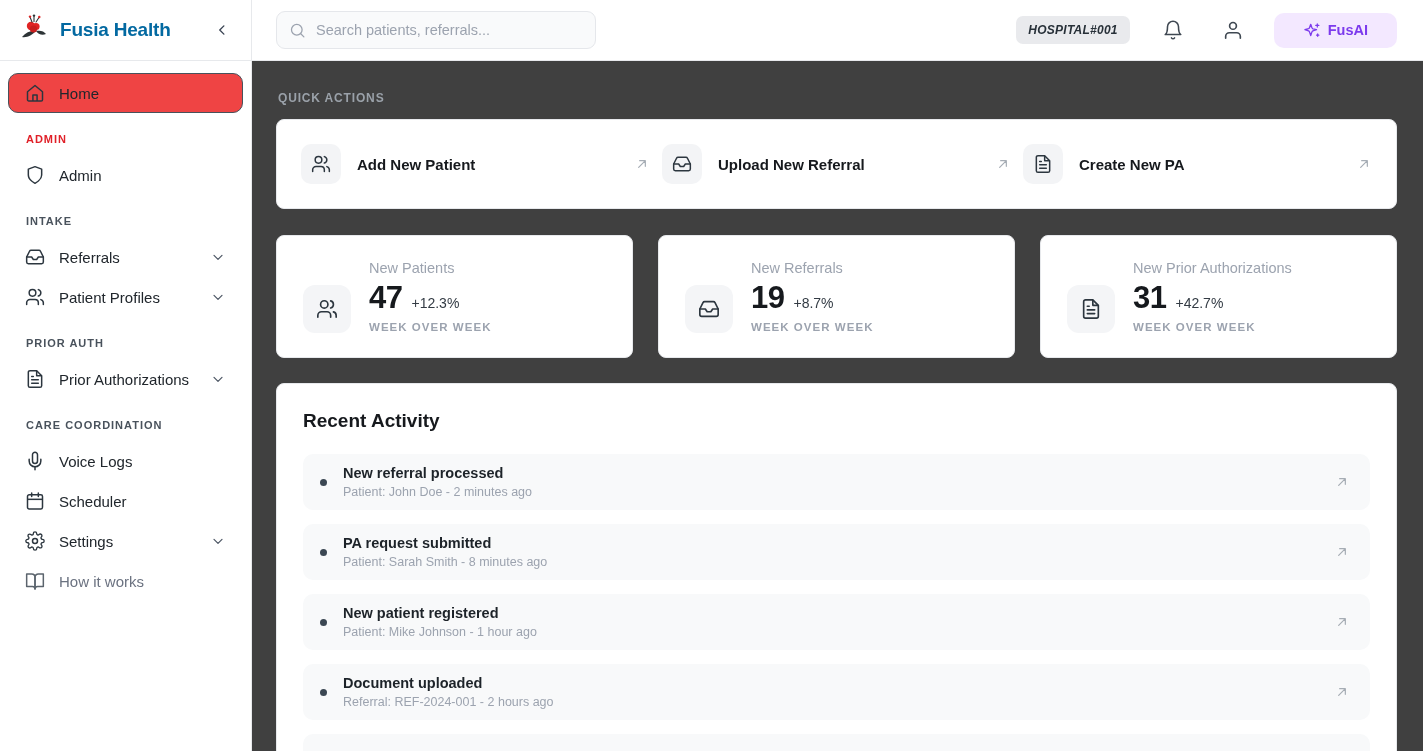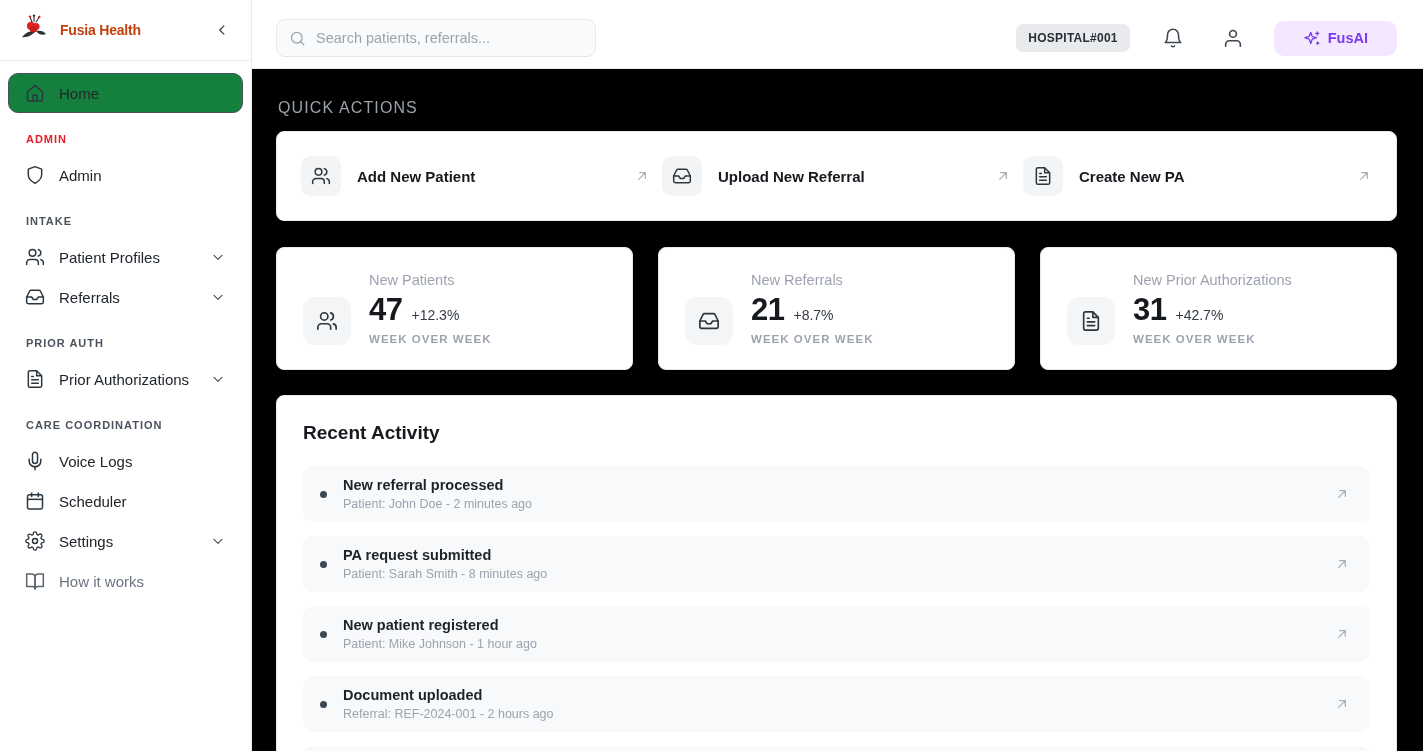--- a/index.html
+++ b/index.html
@@ -4,44 +4,44 @@
 <style>
   * { margin:0; padding:0; box-sizing:border-box; }
   html,body { width:1423px; height:751px; overflow:hidden; }
   body { font-family:"Liberation Sans", sans-serif; background:#ffffff; color:#1a2026; }
   #app { display:flex; width:1423px; height:751px; }
 
   
   .sidebar { width:252px; min-width:252px; background:#ffffff; border-right:1px solid #e7e9ec; display:flex; flex-direction:column; }
   .logo-row { height:61px; display:flex; align-items:center; gap:10px; padding:0 16px; border-bottom:1px solid #e7e9ec; }
   .logo-mark { width:34px; height:34px; flex:0 0 auto; }
-  .logo-title { font-size:14px; font-weight:700; color:#c2410c; letter-spacing:-0.2px; }
+  .logo-title { font-size:19px; font-weight:700; color:#0369a1; letter-spacing:-0.2px; }
   .collapse-btn { margin-left:auto; background:none; border:none; cursor:pointer; color:#374151; display:flex; align-items:center; padding:4px; }
   .nav { padding:12px 8px 0 8px; }
   .nav-item { display:flex; align-items:center; gap:14px; height:40px; padding:0 16px; border-radius:10px; font-size:15px; color:#20262c; cursor:pointer; border:1px solid transparent; }
-  .nav-item.active { background:#15803d; border:1px solid #48525b; }
+  .nav-item.active { background:#ef4444; border:1px solid #48525b; }
   .nav-item .chev { margin-left:auto; color:#4b5563; display:flex; }
   .nav-item.muted { color:#6b7280; }
   .nav-icon { width:20px; height:20px; color:#2c363f; flex:0 0 auto; display:flex; }
   .section-label { font-size:11px; font-weight:700; letter-spacing:0.09em; color:#49525c; padding:20px 18px 10px 18px; text-transform:uppercase; }
   .section-label.red { color:#e02028; }
 
   
-  .main { flex:1; display:flex; flex-direction:column; background:#000000; min-width:0;margin-top:8px; }
+  .main { flex:1; display:flex; flex-direction:column; background:#404040; min-width:0; }
   .topbar { height:61px; min-height:61px; background:#ffffff; border-bottom:1px solid #e7e9ec; display:flex; align-items:center; padding:0 26px 0 24px; }
   .search-box { width:320px; height:38px; background:#f9fafb; border:1px solid #e5e7eb; border-radius:9px; display:flex; align-items:center; gap:10px; padding:0 12px; color:#9ca3af; }
   .search-box input { border:none; outline:none; background:transparent; font-family:inherit; font-size:14.5px; color:#374151; width:100%; }
   .search-box input::placeholder { color:#9ca3af; }
-  .hospital-badge { margin-left:auto; background:#e9eaed; border-radius:7px; padding:7px 12px; font-size:12px; font-weight:700; color:#273038; letter-spacing:0.02em; }
+  .hospital-badge { margin-left:auto; background:#e9eaed; border-radius:7px; padding:7px 12px; font-size:12px; font-weight:700; color:#273038; letter-spacing:0.02em;font-style:italic; }
   .icon-btn { background:none; border:none; cursor:pointer; color:#3f4852; display:flex; align-items:center; padding:6px; margin-left:26px; }
   .fusai-btn { margin-left:24px; background:#f3e8ff; color:#7c3aed; border:none; border-radius:10px; padding:9px 29px; font-family:inherit; font-size:14.5px; font-weight:700; display:flex; align-items:center; gap:8px; cursor:pointer; }
 
   
   .content { padding:22px 26px 0 24px; flex:1; overflow:hidden; }
-  .qa-label { font-size:16px; font-weight:400; letter-spacing:0.07em; color:#9aa1a9; margin:8px 0 14px 2px; }
+  .qa-label { font-size:12px; font-weight:700; letter-spacing:0.07em; color:#9aa1a9; margin:8px 0 14px 2px; }
   .card { background:#ffffff; border:1px solid #e7e9ec; border-radius:8px; }
   .quick-card { display:flex; padding:24px; }
   .quick-action { flex:1; display:flex; align-items:center; gap:16px; cursor:pointer; padding-right:12px; }
   .qa-iconbox { width:40px; height:40px; background:#f3f4f6; border-radius:10px; display:flex; align-items:center; justify-content:center; color:#2c363f; }
   .qa-title { font-size:15px; font-weight:700; color:#16191d; }
   .arrow { margin-left:auto; color:#a6adb5; display:flex; }
 
   .stats-row { display:flex; gap:25px; margin-top:26px; }
   .stat-card { flex:1; display:flex; align-items:flex-end; gap:18px; padding:24px 26px; }
   .stat-iconbox { width:48px; height:48px; background:#f4f5f7; border-radius:12px; display:flex; align-items:center; justify-content:center; color:#2c363f; flex:0 0 auto; }
@@ -182,37 +182,37 @@
               <use href="#i-shield"></use>
             </svg>
           </span>
         <span>Admin</span>
       </div>
 
       <div class="section-label">INTAKE</div>
       <div class="nav-item">
         <span class="nav-icon">
             <svg width="20" height="20" viewBox="0 0 24 24">
-              <use href="#i-users"></use>
-            </svg>
-          </span>
-        <span>Patient Profiles</span>
+              <use href="#i-inbox"></use>
+            </svg>
+          </span>
+        <span>Referrals</span>
         <span class="chev">
             <svg width="16" height="16" viewBox="0 0 24 24">
               <use href="#i-chevron-down"></use>
             </svg>
           </span>
       </div>
       <div class="nav-item">
         <span class="nav-icon">
             <svg width="20" height="20" viewBox="0 0 24 24">
-              <use href="#i-inbox"></use>
-            </svg>
-          </span>
-        <span>Referrals</span>
+              <use href="#i-users"></use>
+            </svg>
+          </span>
+        <span>Patient Profiles</span>
         <span class="chev">
             <svg width="16" height="16" viewBox="0 0 24 24">
               <use href="#i-chevron-down"></use>
             </svg>
           </span>
       </div>
 
       <div class="section-label">PRIOR AUTH</div>
       <div class="nav-item">
         <span class="nav-icon">
@@ -370,21 +370,21 @@
         </div>
         <div class="card stat-card">
           <span class="stat-iconbox">
               <svg width="22" height="22" viewBox="0 0 24 24">
                 <use href="#i-inbox"></use>
               </svg>
             </span>
           <div>
             <div class="stat-label">New Referrals</div>
             <div class="stat-valrow">
-              <span class="stat-value">21</span>
+              <span class="stat-value">19</span>
               <span class="stat-delta">+8.7%</span>
             </div>
             <div class="stat-caption">WEEK OVER WEEK</div>
           </div>
         </div>
         <div class="card stat-card">
           <span class="stat-iconbox">
               <svg width="22" height="22" viewBox="0 0 24 24">
                 <use href="#i-file-text"></use>
               </svg>

